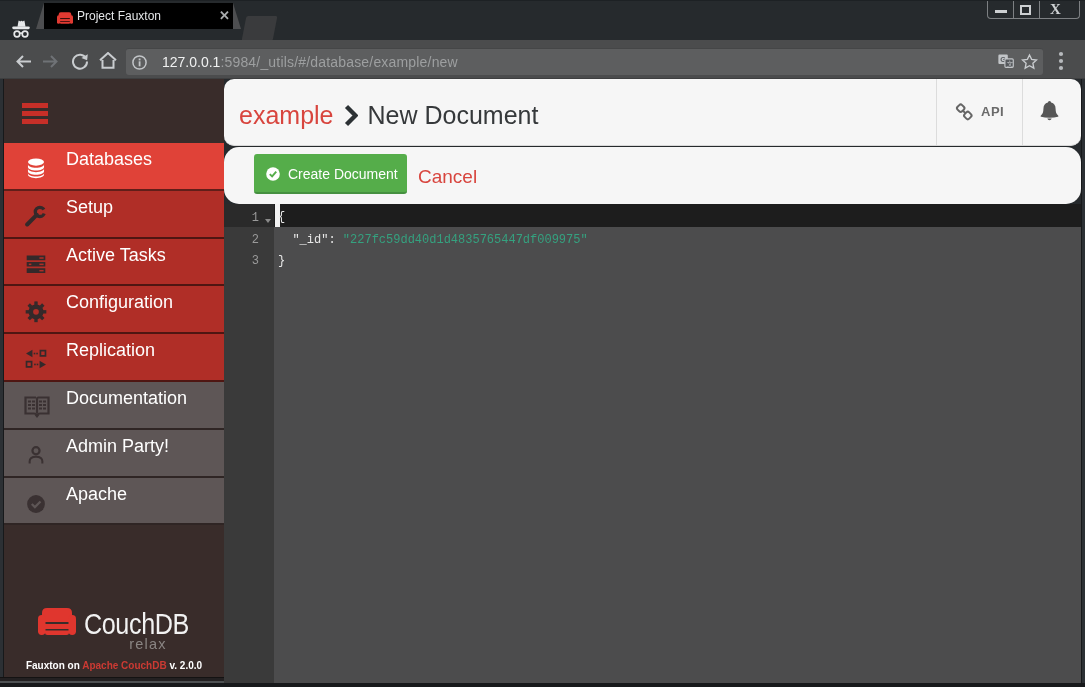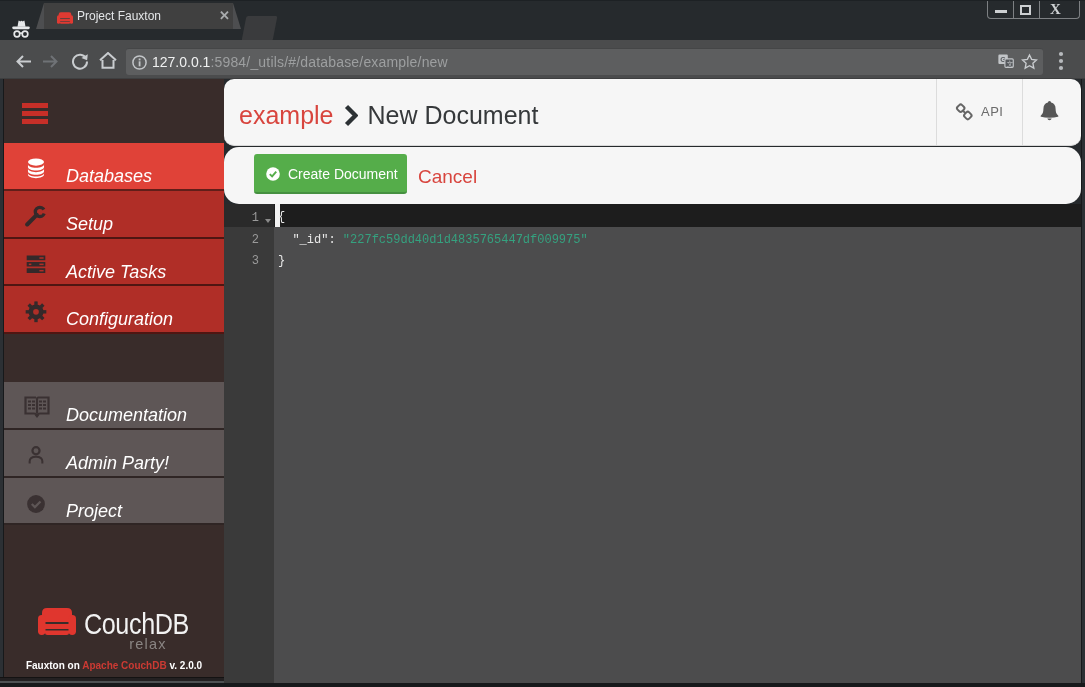--- a/index.html
+++ b/index.html
@@ -3,68 +3,68 @@
 <meta charset="utf-8">
 <style>
   * { margin:0; padding:0; box-sizing:border-box; }
   html,body { width:1085px; height:687px; overflow:hidden; }
   body { font-family:"Liberation Sans", sans-serif; }
   #win { position:relative; width:1085px; height:687px; background:#262a2d; }
   .abs { position:absolute; }
 
   
   #titlebar { left:0; top:0; width:1085px; height:40px; background:#262a2d; border-top:1px solid #1d2124; }
-  #tab { left:44px; top:2px; width:189px; height:26px; background:#404040;
+  #tab { left:44px; top:2px; width:189px; height:26px; background:#000000;
          border-radius:0; }
   #tab:before { content:""; position:absolute; left:-8px; bottom:0; border-bottom:26px solid #4d4e50; border-left:8px solid transparent; }
   #tab:after  { content:""; position:absolute; right:-8px; bottom:0; border-bottom:26px solid #4d4e50; border-right:8px solid transparent; }
   #tabtitle { left:33px; top:6px; color:#e4e6e8; font-size:12px; }
   #tabclose { left:175px; top:5px; color:#a8abad; font-size:13px; font-weight:bold; }
   #newtab { left:244px; top:15px; width:31px; height:25px; background:#3a3b3d; transform:skewX(-11deg); border-radius:2px; }
 
   
   #winbtns { left:987px; top:0px; width:93px; height:18px; border:1px solid #7d8083; border-top:none; border-radius:0 0 4px 4px; }
   .wbsep { top:0; width:1px; height:17px; background:#7d8083; }
 
   
   #toolbar { left:0; top:40px; width:1085px; height:39px; background:#4b4c4d; border-bottom:1px solid #3e3f40; }
   #urlfield { left:126px; top:48px; width:917px; height:27px; background:#5d5e5f; border-radius:3px; border-top:1px solid #454647; }
-  #urltext { left:152px; top:54px; font-size:14px; color:#9d9fa0; white-space:pre; }
+  #urltext { left:162px; top:54px; font-size:14px; color:#9d9fa0; white-space:pre; }
   #urltext b { color:#f0f1f1; font-weight:normal; }
 
   
   #frame-l { left:0; top:79px; width:4px; height:603.5px; background:#2c3034; border-right:1px solid #17191b; }
   #frame-r { left:1081px; top:79px; width:4px; height:603.5px; background:#2c3034; border-left:1px solid #17191b; }
   #frame-b { left:0; top:682.5px; width:1085px; height:4.5px; background:#17191b; }
   #subside { left:0; top:677px; width:224px; height:5.5px; background:#232021; border-top:1px solid #141212; }
   #subline { left:0; top:681px; width:224px; height:1.8px; background:#4e5153; }
 
   
   #sidebar { left:4px; top:79px; width:220px; height:598px; background:#392c2a; }
   #burger { left:18px; top:24px; width:26px; height:21px; }
   .navrow { left:0; width:220px; height:47.8px; border-bottom:2px solid rgba(20,8,6,0.62); color:#fff; font-size:18px; }
-  .navrow .lbl { position:absolute; left:62px; top:23px;font-style:italic; }
+  .navrow .lbl { position:absolute; left:62px; top:6px; }
   .navrow .ic { position:absolute; left:20.5px; top:12px; width:22px; height:26px; }
   .red   { background:#b02e27; }
   .greyr { background:#5e5656; }
   .activ { background:#e04238; }
 
   
   #logo { left:34px; top:529px; }
   #logotxt { left:80px; top:528px; width:112px; color:#f2f2f2; font-size:30px; letter-spacing:-0.5px; transform:scaleX(0.84); transform-origin:left; }
   #relax { left:100px; top:557px; width:88px; text-align:center; color:#8a8583; font-size:14.5px; letter-spacing:1.2px; }
   #verline { left:0; top:581px; width:220px; text-align:center; font-size:10px; font-weight:bold; color:#fff; }
   #verline i { color:#cc3a33; font-style:normal; }
 
   
   #mainhdr { left:224px; top:79px; width:857px; height:67px; background:#f6f6f6; border-bottom:1px solid #d8d8d8;border-radius:10px; }
   #crumb { left:15px; top:22px; font-size:25px; color:#36393b; }
   #crumb .db { color:#d8453e; }
   .vline { top:0; width:1px; height:66px; background:#dcdcdc; }
-  #apitxt { left:757px; top:25px; font-size:13px; color:#6b6b6b; letter-spacing:0.5px; }
+  #apitxt { left:757px; top:25px; font-size:13px; color:#6b6b6b; letter-spacing:0.5px;font-weight:bold; }
 
   #cmdbar { left:224px; top:147px; width:857px; height:57px; background:#f6f6f6;border-radius:15px; }
   #createbtn { left:30px; top:7px; width:153px; height:40px; background:#55ad4a; border-bottom:2px solid #459040; border-radius:3px; color:#fff; font-size:14px; }
   #createbtn span { position:absolute; left:34px; top:12px; }
   #cancel { left:194px; top:19px; font-size:19px; color:#d8453e; }
 
   
   #editor { left:224px; top:204px; width:857px; height:478.5px; background:#4c4c4d;
             font-family:"Liberation Mono", monospace; font-size:12px; }
   #gutter { left:0; top:0; width:50px; height:478.5px; background:#3a3a3a; }
@@ -196,20 +196,35 @@
         <path d="M2 2 h22 v5.5 h-22 z M2 9.5 h22 v5.5 h-22 z M2 17 h22 v5.5 h-22 z"></path>
       </g>
       <g fill="#b02e27">
         <rect x="17" y="4" width="5" height="1.8"></rect>
         <rect x="17" y="11.5" width="5" height="1.8"></rect>
         <rect x="17" y="19" width="5" height="1.8"></rect>
         <rect x="4.5" y="11.5" width="3" height="1.8"></rect>
       </g>
         </svg>
       <span class="lbl">Active Tasks</span>
+      </div>
+    <div class="navrow red abs" style="top:255.2px">
+      <svg class="ic" viewBox="0 0 26 24">
+          <g fill="#34292a">
+        <path d="M8.8 1.2 L1.2 5.5 L8.8 9.8 Z"></path>
+        <rect x="10.3" y="4.6" width="1.9" height="1.9"></rect>
+            <rect x="13.3" y="4.6" width="1.9" height="1.9"></rect>
+        <path d="M17.2 1.2 h8 v8 h-8 z M19.2 3.2 v4 h4 v-4 z"></path>
+        <path d="M17.2 22.8 L24.8 18.5 L17.2 14.2 Z"></path>
+        <rect x="13.8" y="17.5" width="1.9" height="1.9"></rect>
+            <rect x="10.8" y="17.5" width="1.9" height="1.9"></rect>
+        <path d="M0.8 14.2 h8 v8 h-8 z M2.8 16.2 v4 h4 v-4 z"></path>
+      </g>
+        </svg>
+      <span class="lbl">Replication</span>
       </div>
     <div class="navrow greyr abs" style="top:350.8px">
       <svg class="ic" viewBox="0 0 26 24">
         <circle cx="13" cy="7" r="4.2" fill="none" stroke="#3a3132" stroke-width="2.6"></circle>
         <path d="M5.5 22 V19.5 Q5.5 14 13 14 Q20.5 14 20.5 19.5 V22" fill="none" stroke="#3a3132" stroke-width="2.4"></path>
       </svg>
       <span class="lbl">Admin Party!</span>
       </div>
     <div class="navrow greyr abs" style="top:303px">
       <svg class="ic" style="left:20px;width:26px" viewBox="0 0 26 24">
@@ -230,21 +245,21 @@
             <rect x="19" y="12.5" width="3" height="2"></rect>
         </g>
       </svg>
       <span class="lbl">Documentation</span>
       </div>
     <div class="navrow greyr abs" style="top:398.6px">
       <svg class="ic" style="top:13.5px" viewBox="0 0 26 24">
         <circle cx="13" cy="12" r="10.5" fill="#3a3132"></circle>
         <path d="M8 12 L11.7 15.7 L18.3 9" fill="none" stroke="#5e5656" stroke-width="2.6"></path>
       </svg>
-      <span class="lbl">Project</span>
+      <span class="lbl">Apache</span>
       </div>
     <div id="logo" class="abs">
       <svg width="38" height="27" viewBox="0 0 38 27">
         <g fill="#e0362e">
           <path d="M4 14 L4 5 Q4 0 9 0 L29 0 Q34 0 34 5 L34 14 Z"></path>
           <rect x="0" y="7" width="7.5" height="20" rx="3.7"></rect>
           <rect x="30.5" y="7" width="7.5" height="20" rx="3.7"></rect>
           <rect x="7" y="16" width="24" height="5"></rect>
           <path d="M7 22.5 h24 v2 q0 2.5 -2.5 2.5 h-19 q-2.5 0 -2.5 -2.5 z"></path>
         </g>

